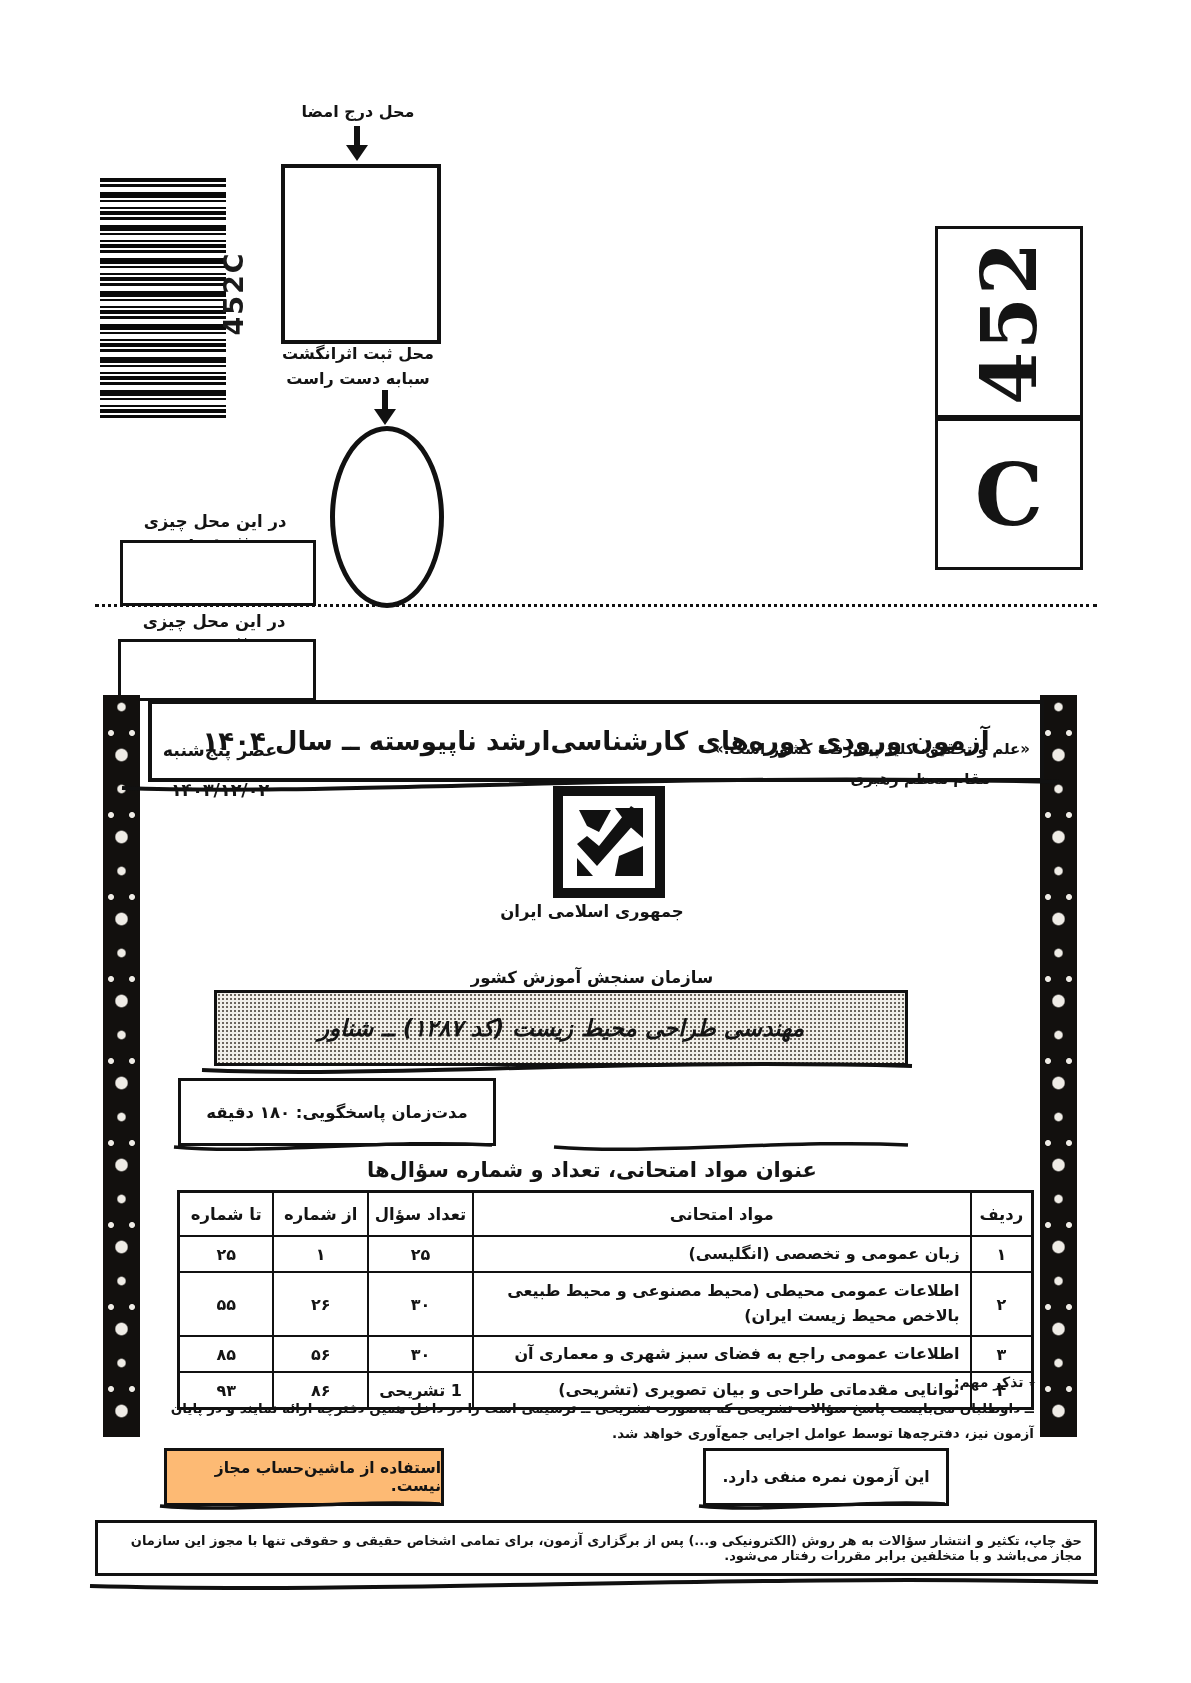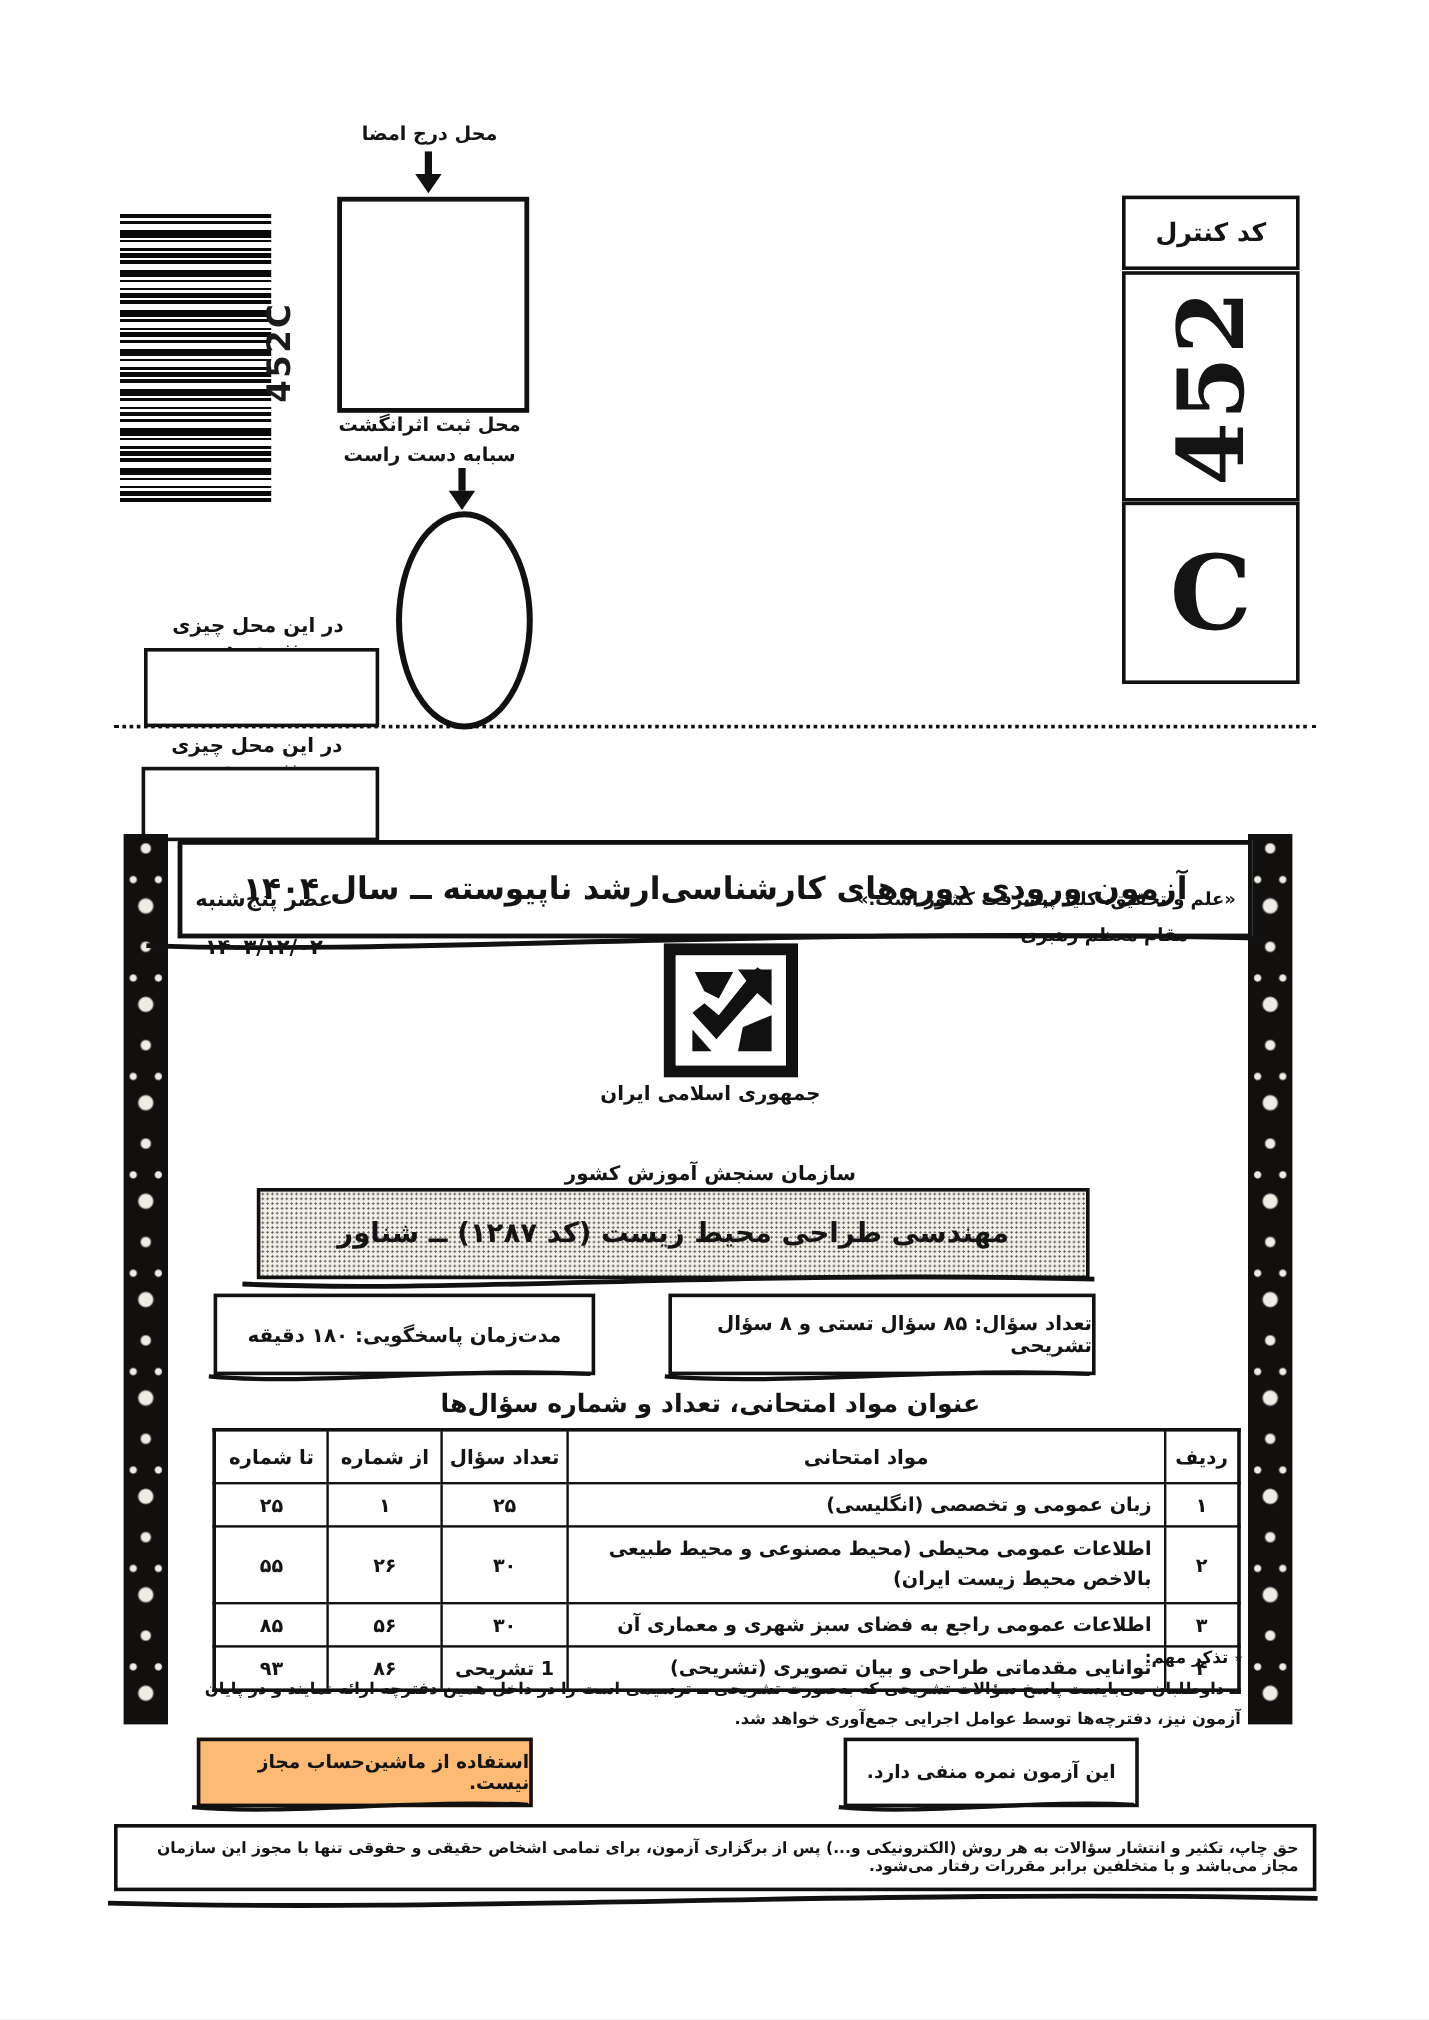--- a/index.html
+++ b/index.html
@@ -86,20 +86,21 @@
   .gov-line2{left:148px;top:935px;width:888px;font-size:16.5px;}
   .gov-line3{left:148px;top:968px;width:888px;font-size:16.5px;}
 
   
   .subject-box{
     left:214px;top:990px;width:688px;height:70px;border:3px solid #111;
     display:flex;align-items:center;justify-content:center;font-size:23px;
     background-color:#f1efe9;
     background-image:radial-gradient(#6b655d 0.9px, transparent 1.1px);
     background-size:4px 4px;
+    font-style:italic;
   }
   .count-box{
     left:557px;top:1078px;width:350px;height:62px;border:3px solid #111;background:#fff;
     display:flex;align-items:center;justify-content:center;font-size:16.5px;
   }
   .duration-box{
     left:178px;top:1078px;width:312px;height:62px;border:3px solid #111;background:#fff;
     display:flex;align-items:center;justify-content:center;font-size:16.5px;
   }
 
@@ -160,21 +161,20 @@
     <polygon points="2,19 24,19 13,35" fill="#111"></polygon>
   </svg>
   <div class="abs fp-ellipse"></div>
 
   <div class="abs center nw-label1">در این محل چیزی ننویسید.</div>
   <div class="abs nw-box1"></div>
   <div class="abs perforation"></div>
   <div class="abs center nw-label2">در این محل چیزی ننویسید.</div>
   <div class="abs nw-box2"></div>
 
-  <div class="abs ctrl-label-box">کد کنترل</div>
   <div class="abs ctrl-num-box">
     <span dir="ltr">452</span>
   </div>
   <div class="abs ctrl-letter-box">C</div>
 
   <div class="abs ornament ornament-left"></div>
   <div class="abs ornament ornament-right"></div>
 
   <div class="abs title-box">آزمون ورودی دوره‌های کارشناسی‌ارشد ناپیوسته ــ سال ۱۴۰۴</div>
   <svg class="wave" style="left:120px;top:770px;" width="944" height="26" viewBox="0 0 944 26">
@@ -198,21 +198,20 @@
   </svg>
 
   <div class="abs center gov-line1">جمهوری اسلامی ایران</div>
   <div class="abs center gov-line3">سازمان سنجش آموزش کشور</div>
 
   <div class="abs subject-box">مهندسی طراحی محیط زیست (کد ۱۲۸۷) ــ شناور</div>
   <svg class="wave" style="left:200px;top:1056px;" width="716" height="22" viewBox="0 0 716 22">
     <path d="M2 14 C 180 22, 420 2, 712 10" stroke="#111" stroke-width="4" fill="none"></path>
   </svg>
 
-  <div class="abs count-box">تعداد سؤال: ۸۵ سؤال تستی و ۸ سؤال تشریحی</div>
   <svg class="wave" style="left:552px;top:1137px;" width="360" height="18" viewBox="0 0 360 18">
     <path d="M2 10 C 100 18, 240 2, 356 8" stroke="#111" stroke-width="3.5" fill="none"></path>
   </svg>
   <div class="abs duration-box">مدت‌زمان پاسخگویی: ۱۸۰ دقیقه</div>
   <svg class="wave" style="left:172px;top:1137px;" width="324" height="18" viewBox="0 0 324 18">
     <path d="M2 10 C 90 18, 210 2, 320 8" stroke="#111" stroke-width="3.5" fill="none"></path>
   </svg>
 
   <div class="abs center table-caption">عنوان مواد امتحانی، تعداد و شماره سؤال‌ها</div>
   <table class="exam" dir="rtl">

